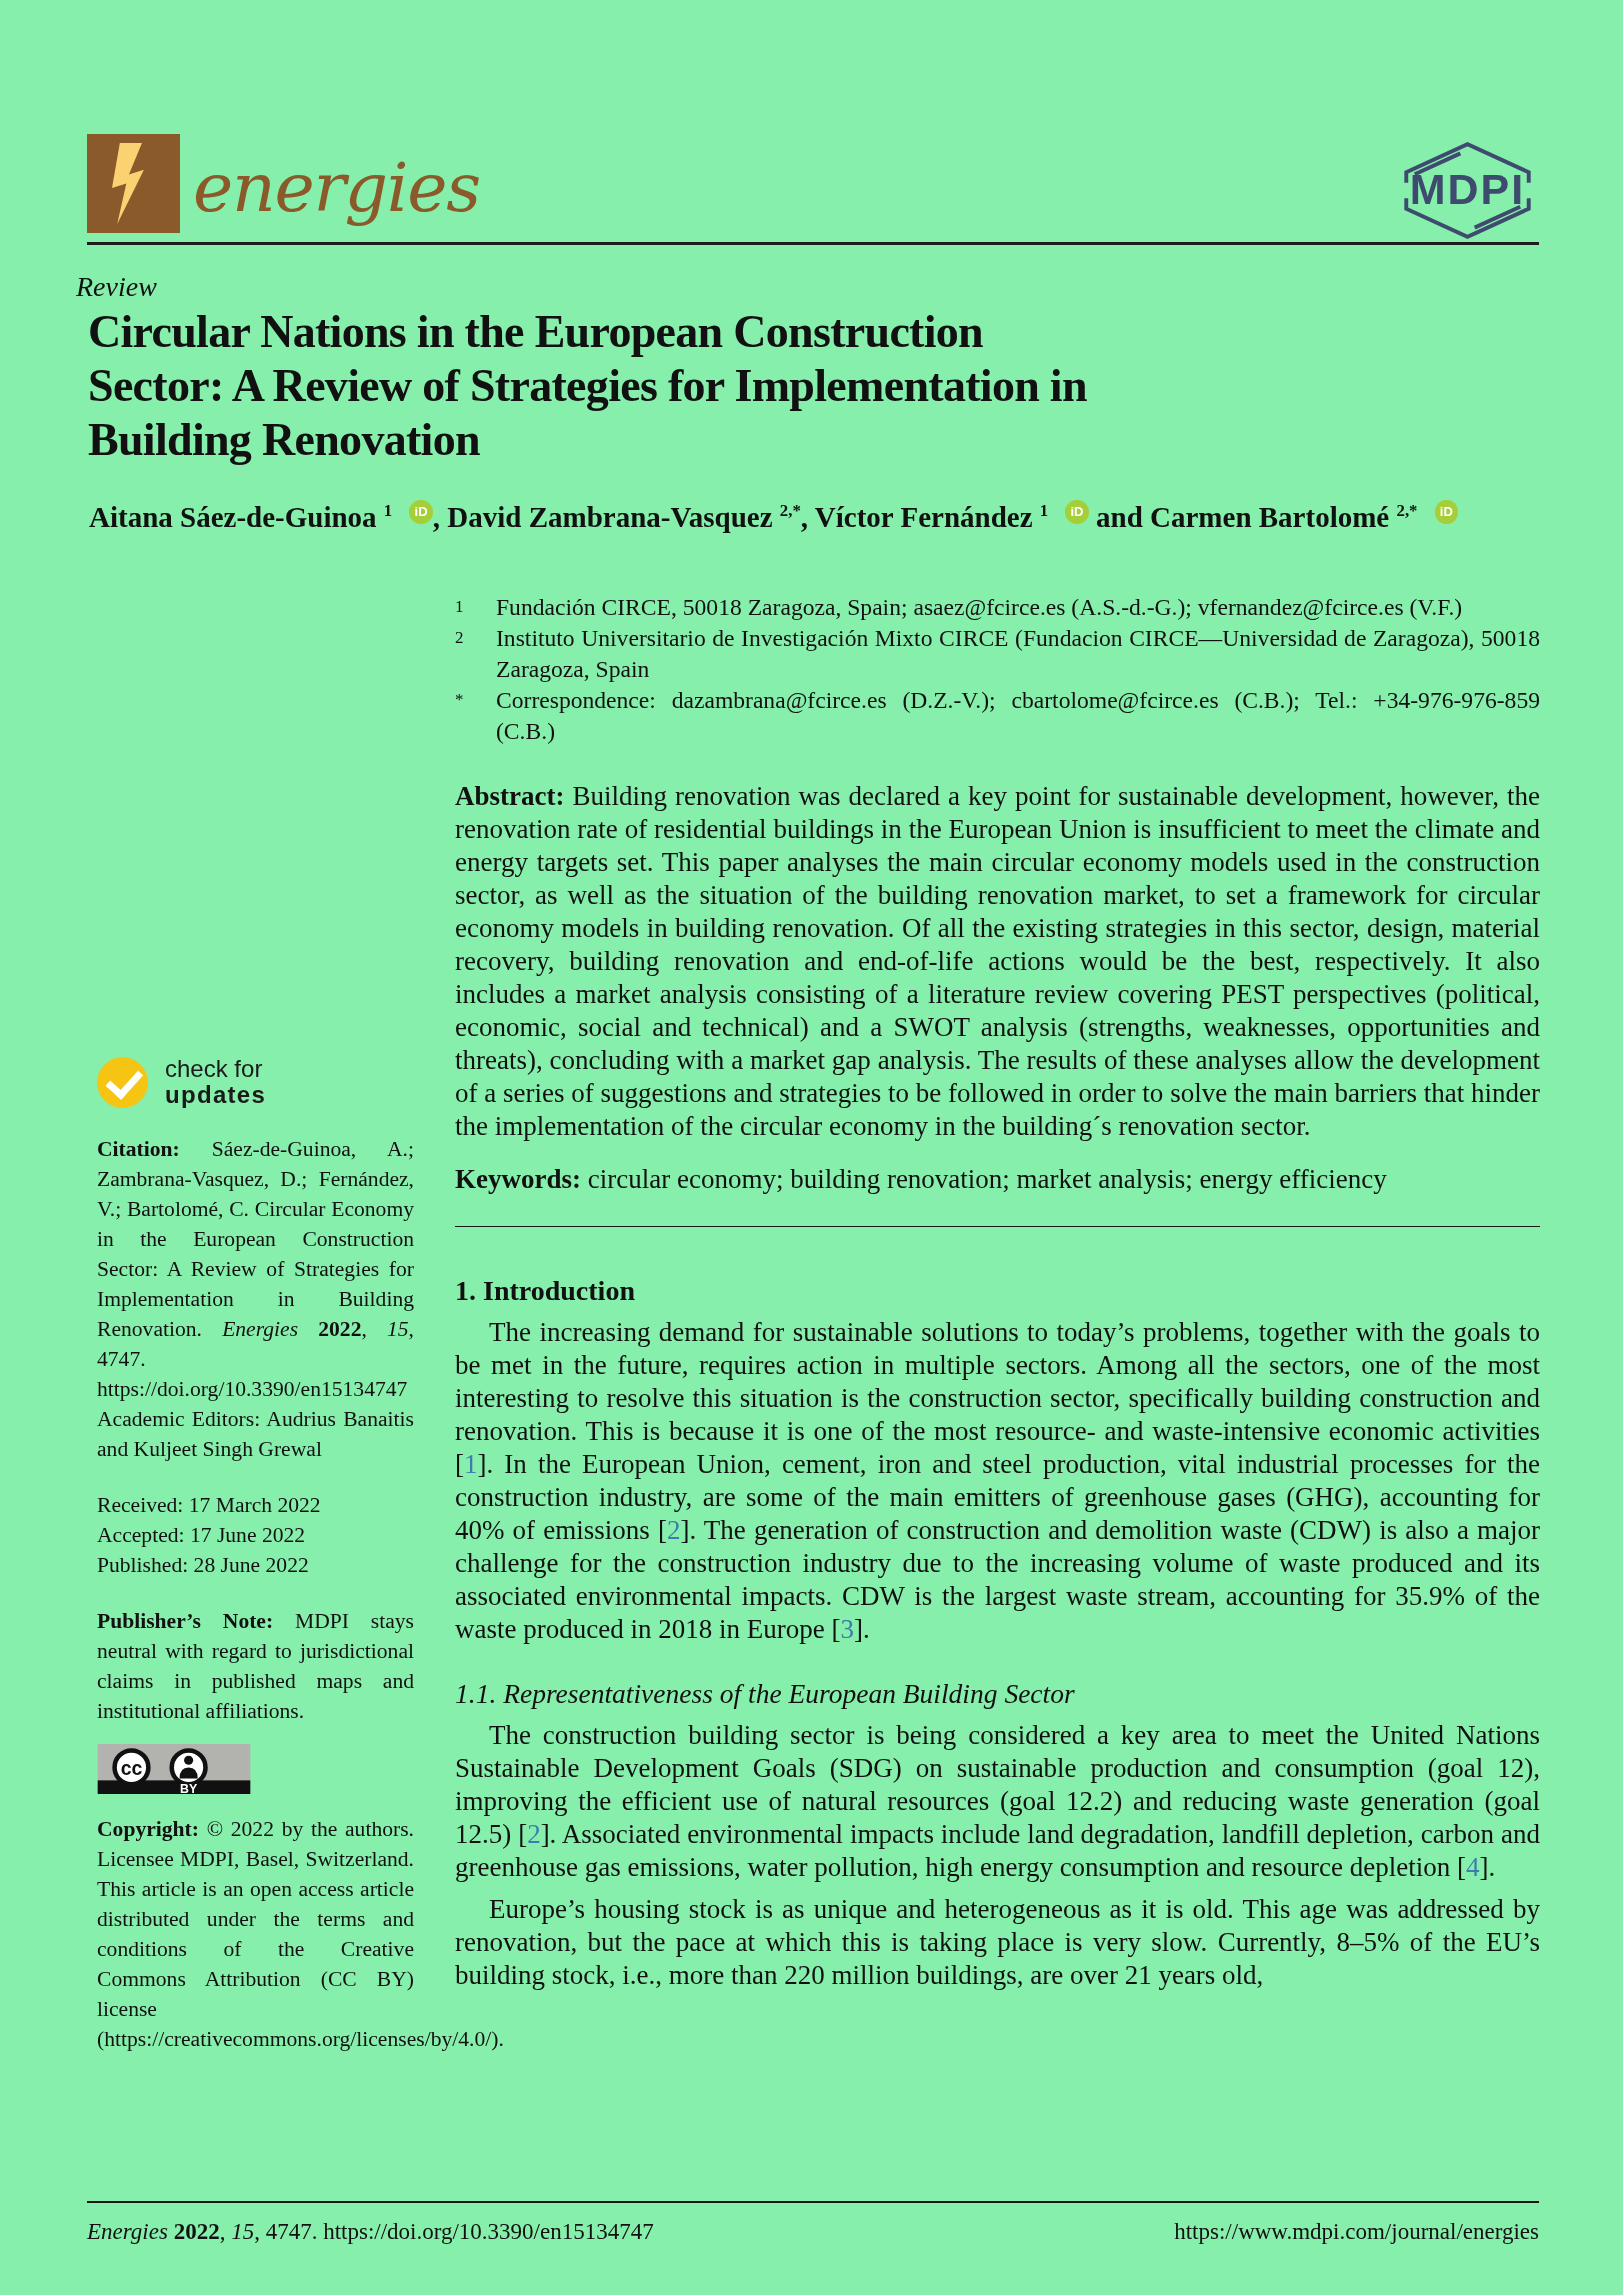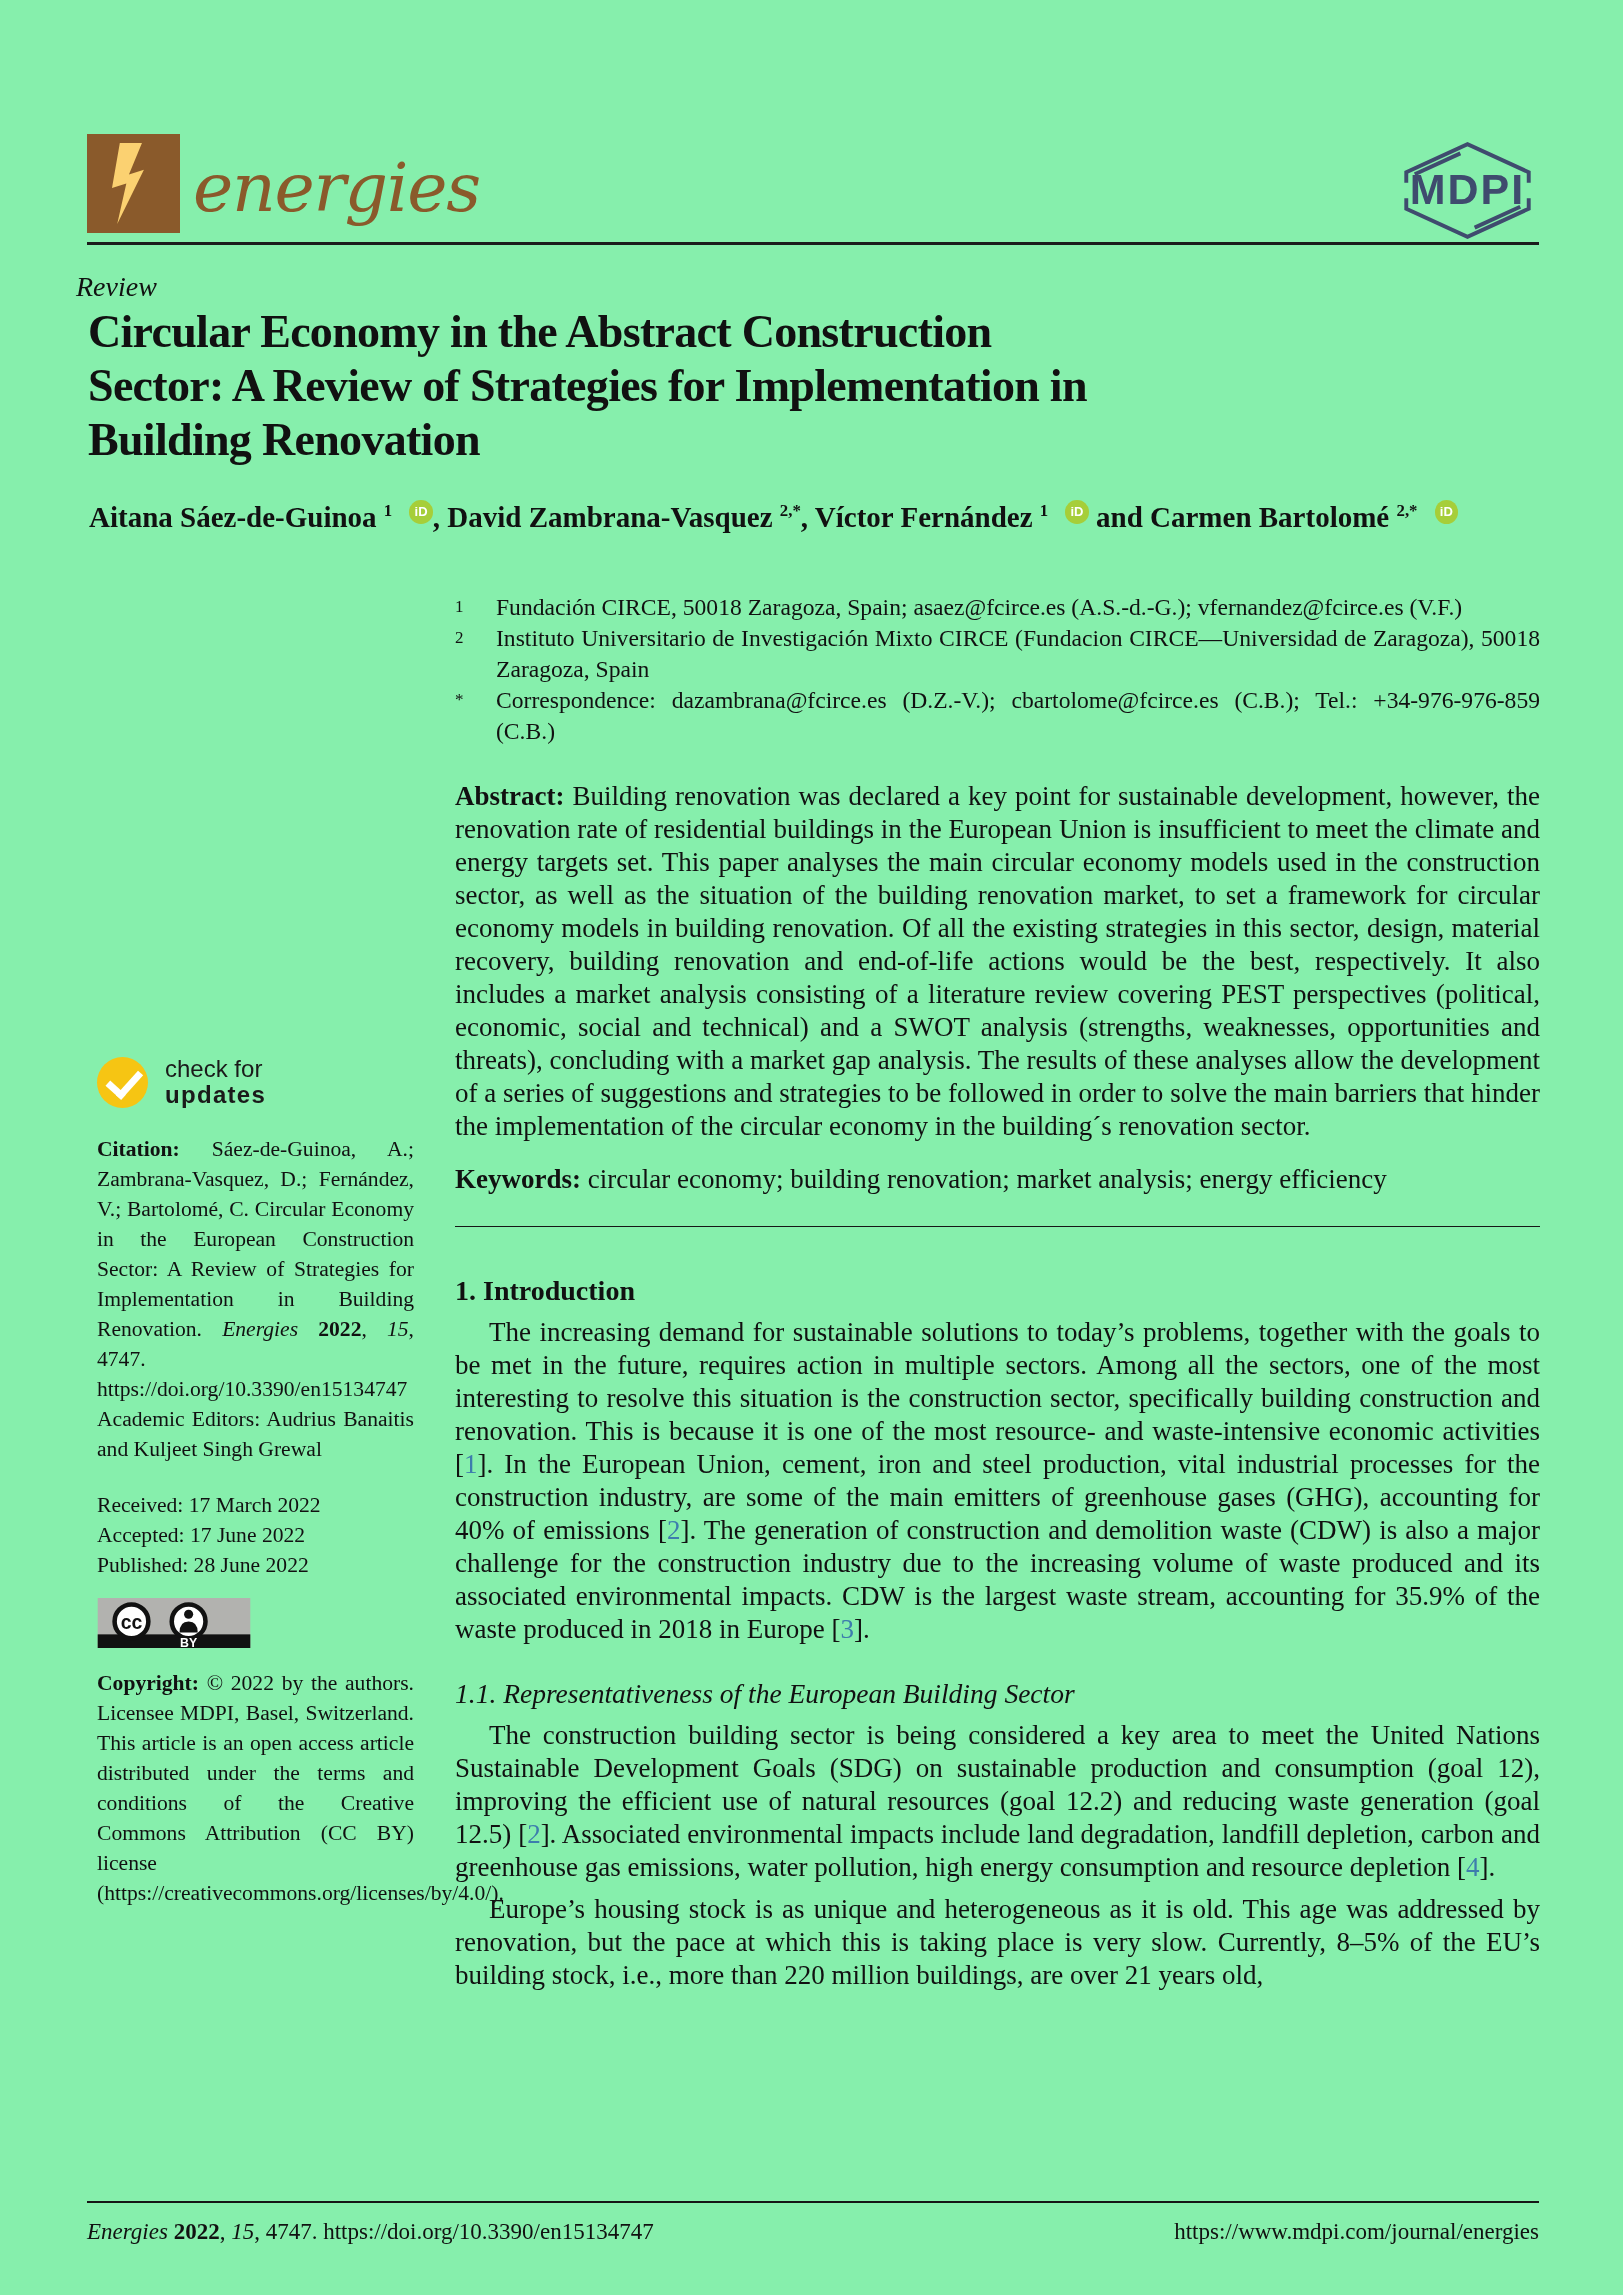--- a/index.html
+++ b/index.html
@@ -98,21 +98,21 @@
         <path d="M189 101 L119 133"></path>
       </g>
       <text x="108" y="97" text-anchor="middle" font-size="66" font-weight="bold" fill="#3f4b6e" style="font-family:'Liberation Sans',sans-serif;letter-spacing:3px">MDPI</text>
     </svg>
   </div>
 
   <div class="header-rule"></div>
 
   <div class="review-label">Review</div>
 
-  <h1 class="article-title"><span>Circular Economy in the Abstract Construction</span><br><span>Sector: A Review of Strategies for Implementation in</span><br><span>Building Renovation</span></h1>
+  <h1 class="article-title"><span>Circular Nations in the European Construction</span><br><span>Sector: A Review of Strategies for Implementation in</span><br><span>Building Renovation</span></h1>
 
   <div class="authors-line"><span>Aitana Sáez-de-Guinoa </span><span class="rt-sup">1</span><span class="orcid-badge">iD</span><span>, David Zambrana-Vasquez </span><span class="rt-sup">2,*</span><span>, Víctor Fernández </span><span class="rt-sup">1</span><span class="orcid-badge">iD</span><span> and Carmen Bartolomé </span><span class="rt-sup">2,*</span><span class="orcid-badge">iD</span></div>
 
   <aside class="sidebar">
 
     <div class="update-badge">
       <div class="ub-circle">
           <div class="ub-check"></div>
         </div>
       <div class="ub-text">
@@ -124,20 +124,21 @@
     <div class="block sb-citation"><span class="rt-b">Citation: </span><span>Sáez-de-Guinoa, A.; Zambrana-Vasquez, D.; Fernández, V.; Bartolomé, C. Circular Economy in the European Construction Sector: A Review of Strategies for Implementation in Building Renovation. </span><span class="rt-i">Energies </span><span class="rt-b">2022</span><span>, </span><span class="rt-i">15</span><span>, 4747. https://doi.org/10.3390/en15134747</span></div>
 
     <div class="block sb-editors">Academic Editors: Audrius Banaitis and Kuljeet Singh Grewal</div>
 
     <div class="sb-dates">
       <div>Received: 17 March 2022</div>
       <div>Accepted: 17 June 2022</div>
       <div>Published: 28 June 2022</div>
     </div>
 
+    <div class="block sb-pubnote"><span class="rt-b">Publisher’s Note: </span><span>MDPI stays neutral with regard to jurisdictional claims in published maps and institutional affiliations.</span></div>
 
     <svg class="cc-badge" viewBox="0 0 235 77" width="154" height="50" style="font-size:33px">
       <rect x="0" y="0" width="235" height="77" fill="#b2b2af"></rect>
       <rect x="0" y="56" width="235" height="21" fill="#111"></rect>
       <circle cx="52" cy="36" r="26" fill="#fff" stroke="#111" stroke-width="7"></circle>
       <text x="52" y="47" text-anchor="middle" font-size="30" font-weight="bold" style="font-family:'Liberation Sans',sans-serif" fill="#111">cc</text>
       <circle cx="140" cy="36" r="26" fill="#fff" stroke="#111" stroke-width="7"></circle>
       <circle cx="140" cy="25" r="7" fill="#111"></circle>
       <path d="M126 53 Q126 36 140 36 Q154 36 154 53 Z" fill="#111"></path>
       <text x="140" y="75" text-anchor="middle" font-size="19" font-weight="bold" style="font-family:'Liberation Sans',sans-serif" fill="#fff">BY</text>

